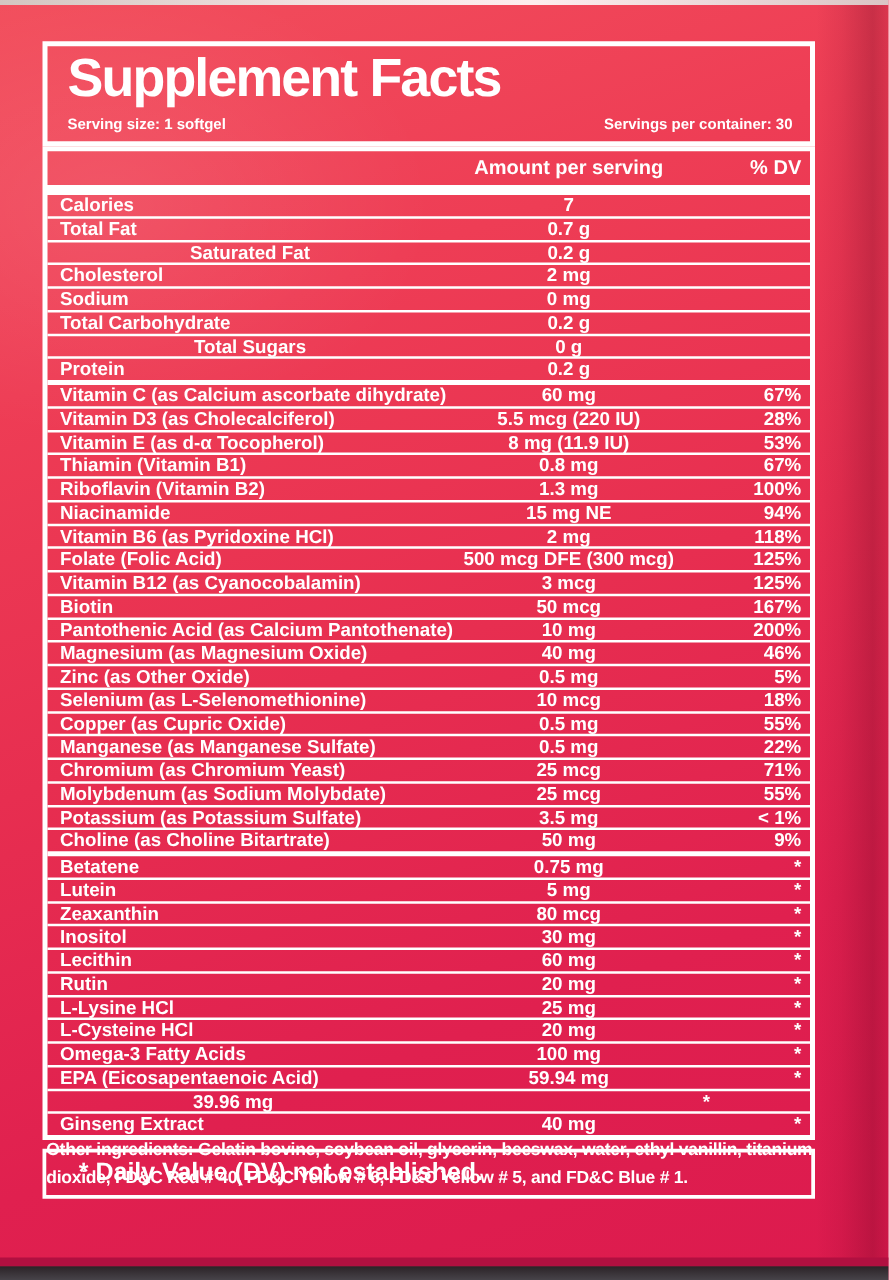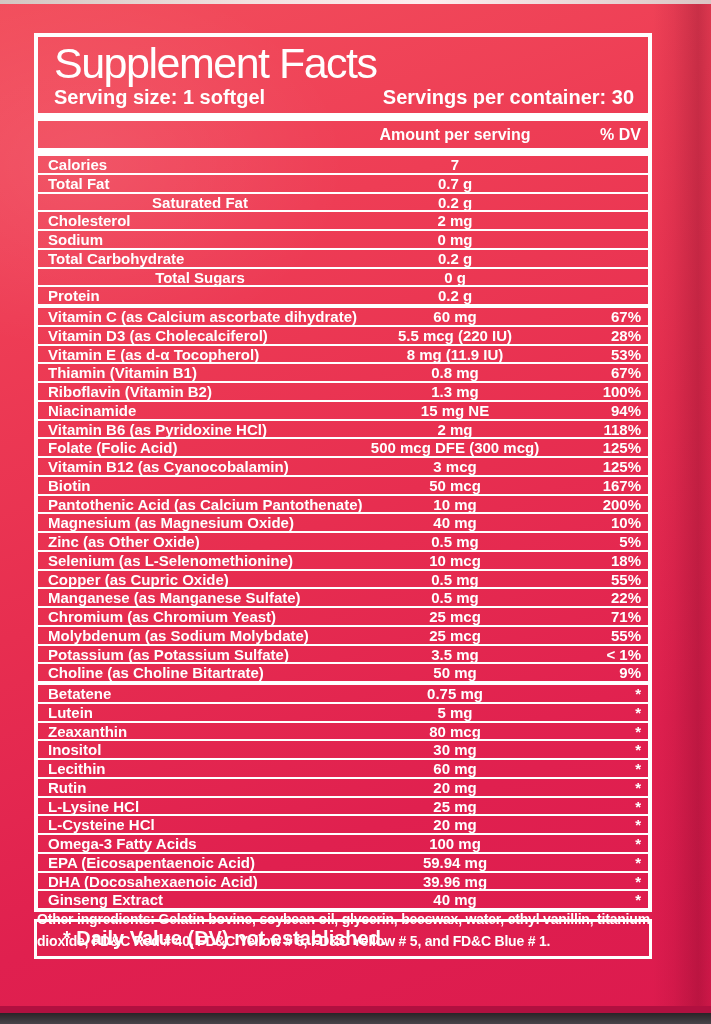--- a/index.html
+++ b/index.html
@@ -26,23 +26,23 @@
   .bottom-edge-crimson{position:absolute;left:0;bottom:11px;width:711px;height:7px;background:#b11040;}
   .bottom-edge-dark{position:absolute;left:0;bottom:0;width:711px;height:11px;background:linear-gradient(#2b2327,#474349);}
 
   .panel{position:absolute;left:34px;top:33px;width:618px;}
   .title-box{
     box-sizing:border-box;border:4px solid #fff;height:84px;
     display:flex;flex-direction:column;justify-content:space-between;
     padding:3px 14px 7px 16px;
   }
   .main-title{
-    margin:0;font-size:43px;line-height:46px;font-weight:normal;letter-spacing:-1.5px;
-  }
-  .serving-row{display:flex;justify-content:space-between;font-size:20px;font-weight:bold;}
+    margin:0;font-size:43px;line-height:46px;font-weight:bold;letter-spacing:-1.5px;
+  }
+  .serving-row{display:flex;justify-content:space-between;font-size:12px;font-weight:bold;}
 
   .header-bar{
     box-sizing:border-box;border:4px solid #fff;border-top-width:4px;height:35px;margin-top:0;
     display:grid;grid-template-columns:297px 240px 1fr;align-items:center;
     font-weight:bold;font-size:16px;
   }
   .header-amount{text-align:center;}
   .header-dv{text-align:right;padding-right:7px;}
 
   .rows-box{box-sizing:border-box;border:4px solid #fff;}
@@ -185,21 +185,21 @@
           <span class="cell dv">167%</span>
         </div>
         <div class="row">
           <span class="cell name">Pantothenic Acid (as Calcium Pantothenate)</span>
           <span class="cell amount">10 mg</span>
           <span class="cell dv">200%</span>
         </div>
         <div class="row">
           <span class="cell name">Magnesium (as Magnesium Oxide)</span>
           <span class="cell amount">40 mg</span>
-          <span class="cell dv">10%</span>
+          <span class="cell dv">46%</span>
         </div>
         <div class="row">
           <span class="cell name">Zinc (as Other Oxide)</span>
           <span class="cell amount">0.5 mg</span>
           <span class="cell dv">5%</span>
         </div>
         <div class="row">
           <span class="cell name">Selenium (as L-Selenomethionine)</span>
           <span class="cell amount">10 mcg</span>
           <span class="cell dv">18%</span>
@@ -278,21 +278,20 @@
           <span class="cell name">Omega-3 Fatty Acids</span>
           <span class="cell amount">100 mg</span>
           <span class="cell dv">*</span>
         </div>
         <div class="row">
           <span class="cell name">EPA (Eicosapentaenoic Acid)</span>
           <span class="cell amount">59.94 mg</span>
           <span class="cell dv">*</span>
         </div>
         <div class="row">
-          <span class="cell name">DHA (Docosahexaenoic Acid)</span>
           <span class="cell amount">39.96 mg</span>
           <span class="cell dv">*</span>
         </div>
         <div class="row">
           <span class="cell name">Ginseng Extract</span>
           <span class="cell amount">40 mg</span>
           <span class="cell dv">*</span>
         </div>
       </div>
 

